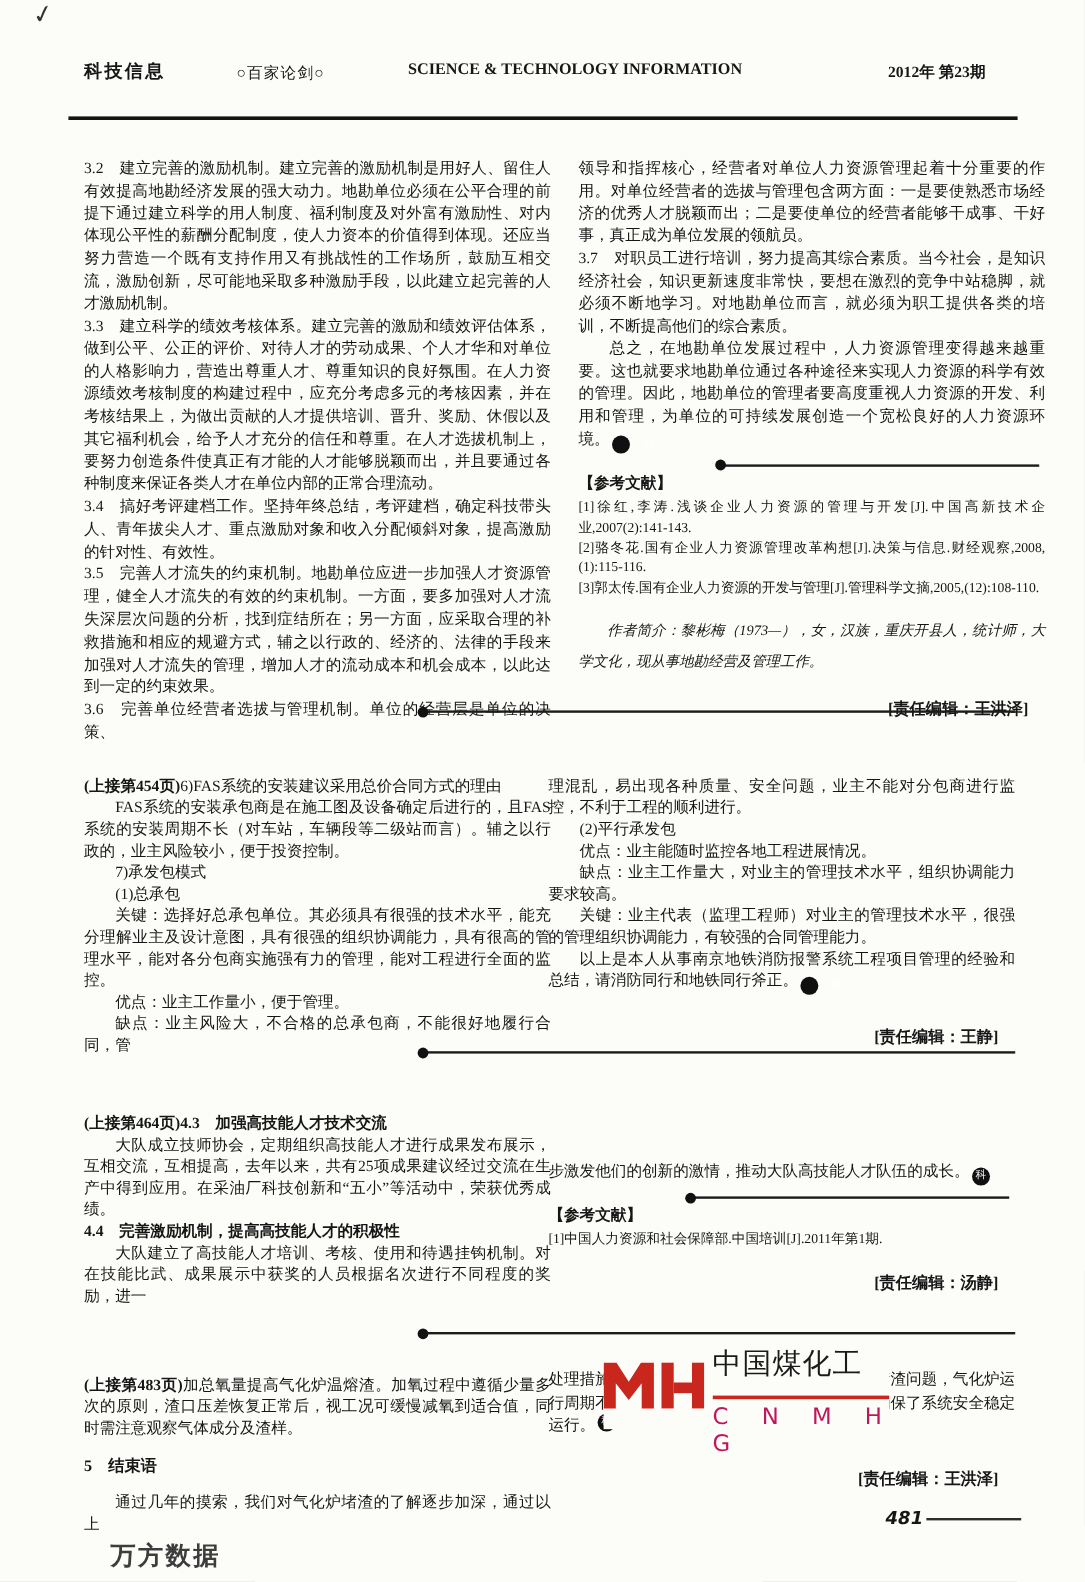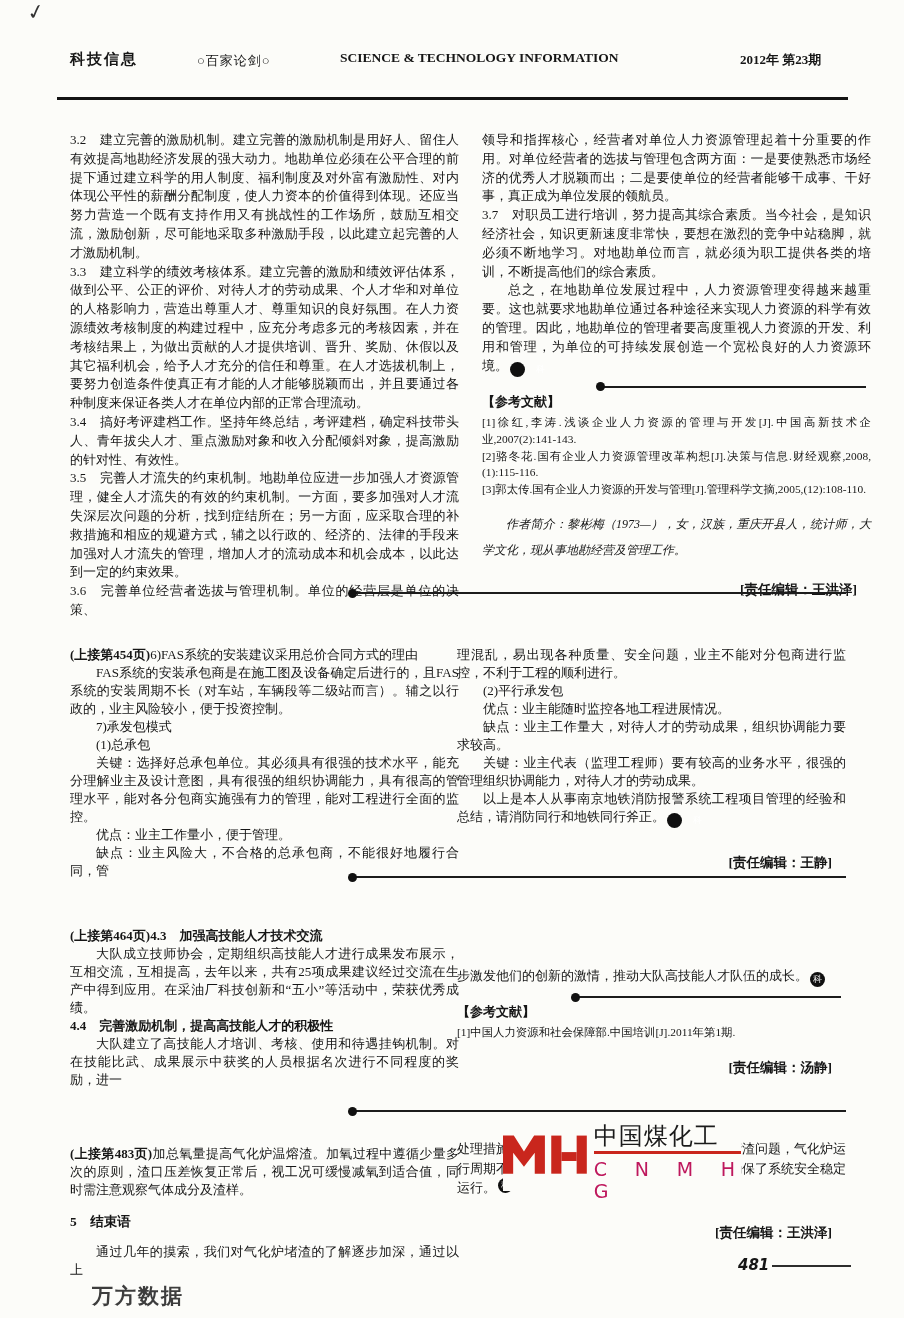--- a/index.html
+++ b/index.html
@@ -35,21 +35,21 @@
   .endmark{display:inline-block;width:15px;height:15px;border-radius:50%;background:#101010;color:#fff;
            font-size:9px;line-height:15px;text-align:center;vertical-align:-2px;margin-left:2px;
            font-family:"DejaVu Sans",sans-serif;}
   .hline{font-weight:bold;font-size:13.5px;margin:14px 0 12px !important;}
   
   .fragline{display:flex;justify-content:space-between;line-height:19.5px;}
   .wm{position:absolute;left:46px;top:-16px;width:238px;height:68px;background:#fcfcf9;display:flex;
       align-items:flex-start;gap:7px;z-index:3;}
   .wm-txt{display:flex;flex-direction:column;}
   .wm-cn{font-size:24px;line-height:26px;color:#1a1a1a;letter-spacing:1px;border-bottom:3px solid #c9261d;
-         padding-bottom:2px;font-family:"DejaVu Sans","Liberation Sans",sans-serif;}
+         padding-bottom:14px;font-family:"DejaVu Sans","Liberation Sans",sans-serif;}
   .wm-en{font-size:19px;color:#be185d;letter-spacing:6px;margin-top:4px;
          font-family:"DejaVu Sans","Liberation Sans",sans-serif;}
   
   .wanfang{left:92px;top:1282px;font-size:21px;color:#3d3d3d;letter-spacing:2px;
            font-family:"DejaVu Sans","Liberation Sans",sans-serif;font-weight:bold;}
   .pageno{left:738px;top:1256px;font-weight:bold;font-size:15px;font-style:italic;
           font-family:"DejaVu Sans","Liberation Sans",sans-serif;}
   .pageno-rule{left:772px;top:1265px;width:79px;height:2px;background:#2d2d2d;}
 </style>
 </head>
@@ -99,22 +99,22 @@
     <p class="ind">(1)总承包</p>
     <p class="ind">关键：选择好总承包单位。其必须具有很强的技术水平，能充分理解业主及设计意图，具有很强的组织协调能力，具有很高的管理水平，能对各分包商实施强有力的管理，能对工程进行全面的监控。</p>
     <p class="ind">优点：业主工作量小，便于管理。</p>
     <p class="ind">缺点：业主风险大，不合格的总承包商，不能很好地履行合同，管</p>
   </div>
 
   <div class="col lh2" style="left:457px;top:646px;">
     <p>理混乱，易出现各种质量、安全问题，业主不能对分包商进行监控，不利于工程的顺利进行。</p>
     <p class="ind">(2)平行承发包</p>
     <p class="ind">优点：业主能随时监控各地工程进展情况。</p>
-    <p class="ind">缺点：业主工作量大，对待人才的劳动成果，组织协调能力要求较高。</p>
-    <p class="ind">关键：业主代表（监理工程师）要有较高的业务水平，很强的管理组织协调能力，对待人才的劳动成果。</p>
+    <p class="ind">缺点：业主工作量大，对业主的管理技术水平，组织协调能力要求较高。</p>
+    <p class="ind">关键：业主代表（监理工程师）对业主的管理技术水平，很强的管理组织协调能力，有较强的合同管理能力。</p>
     <p class="ind"><span>以上是本人从事南京地铁消防报警系统工程项目管理的经验和总结，请消防同行和地铁同行斧正。</span><span class="endmark">科</span></p>
     <div class="editor mt26">[责任编辑：王静]</div>
   </div>
 
   <div class="divider" style="left:350px;top:876px;width:496px;">
       <span class="dot"></span>
     </div>
 
   <div class="col lh2" style="left:70px;top:927px;">
     <p><span class="b">(上接第464页)</span><span class="b">4.3　加强高技能人才技术交流</span></p>

